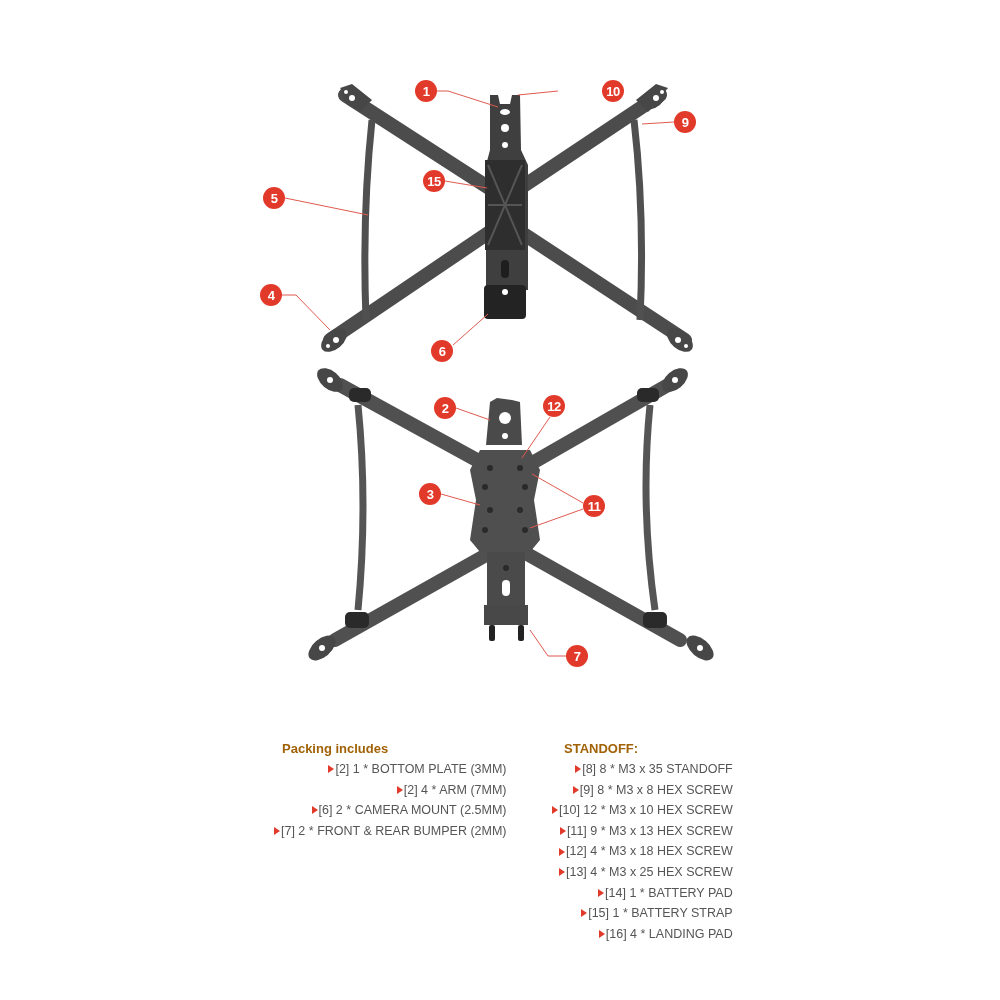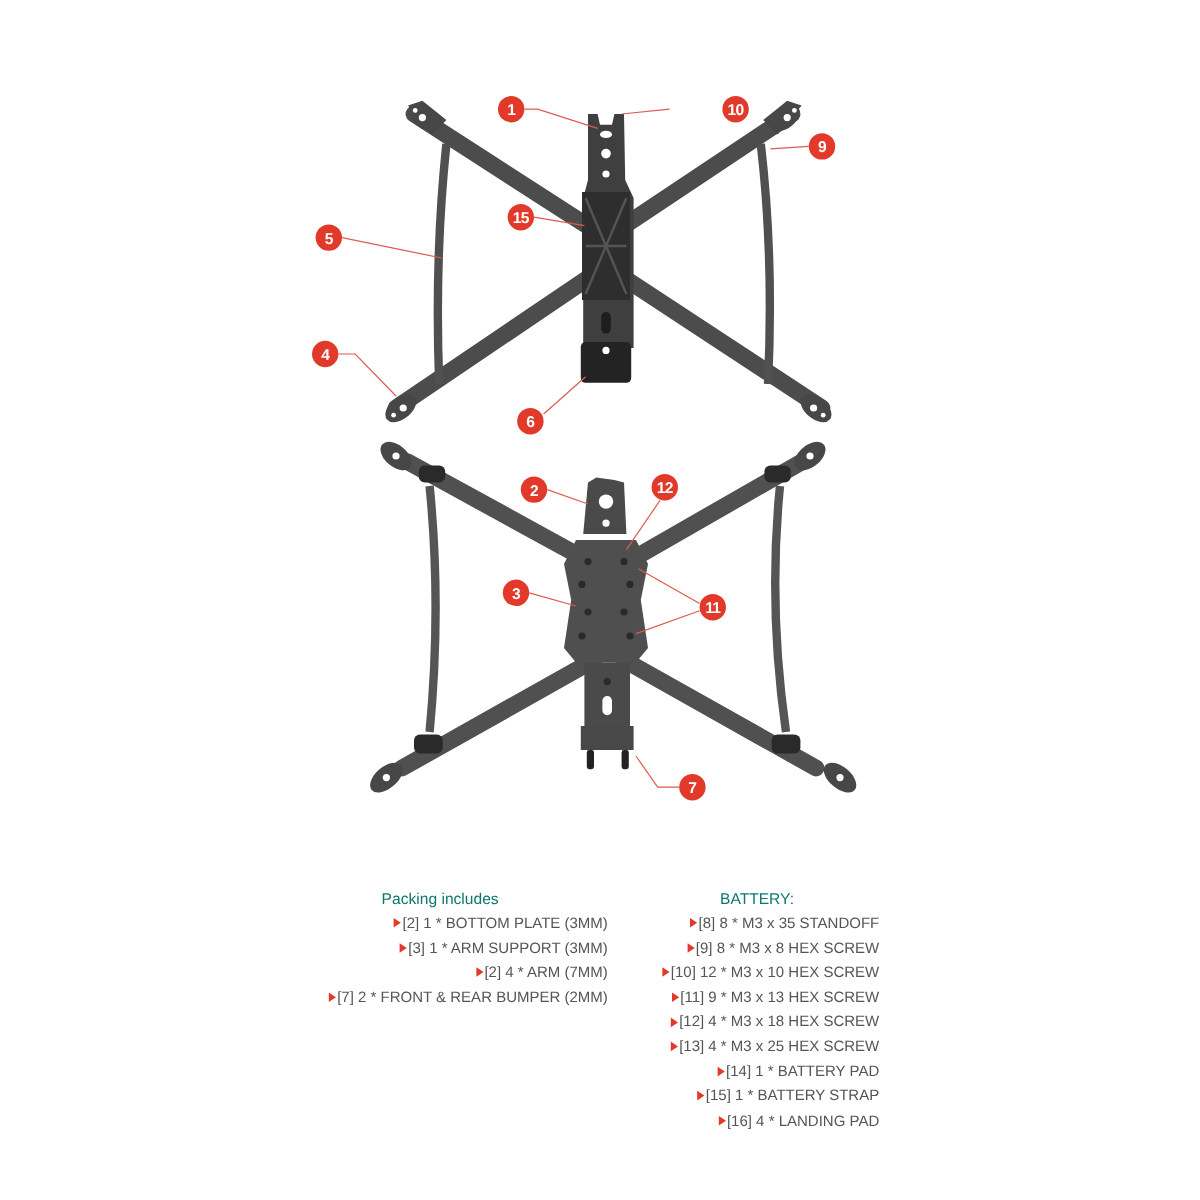--- a/index.html
+++ b/index.html
@@ -7,21 +7,21 @@
          font-family:"DejaVu Sans", "Liberation Sans", sans-serif; }
   .diagram { position:absolute; left:0; top:0; width:1000px; height:720px; }
   .callout { position:absolute; width:22px; height:22px; border-radius:50%;
              background:#e23a2a; color:#ffffff; font-size:13px; font-weight:bold;
              display:flex; align-items:center; justify-content:center;
              transform:translate(-50%,-50%);
              font-family:"Liberation Sans", sans-serif; letter-spacing:-0.5px; }
   .list { position:absolute; font-family:"Liberation Sans", sans-serif; font-size:12.5px; color:#555; }
   .list-left { left:274px; top:738px; }
   .list-right { left:552px; top:738px; }
-  .heading { font-weight:normal; color:#0f766e; font-size:13px; height:21px; line-height:21px;margin-left:36px; }
+  .heading { font-weight:bold; color:#a16207; font-size:13px; height:21px; line-height:21px; }
   .list-left .heading { padding-left:8px; }
   .list-right .heading { padding-left:12px; }
   .item { height:20.6px; line-height:20.6px; display:flex; align-items:center; white-space:nowrap;justify-content:flex-end; }
   .arrow { width:0; height:0; border-top:4px solid transparent; border-bottom:4px solid transparent;
            border-left:6px solid #e23a2a; margin-right:1px; display:inline-block; }
 </style>
 </head>
 <body>
 
 <svg class="diagram" width="1000" height="720" viewBox="0 0 1000 720">
@@ -154,34 +154,34 @@
 <div class="callout" style="left:577px;top:656px;">7</div>
 
 <div class="list list-left">
   <div class="heading">Packing includes</div>
   <div class="item">
       <span class="arrow"></span>
       <span>[2] 1 * BOTTOM PLATE (3MM)</span>
     </div>
   <div class="item">
       <span class="arrow"></span>
-      <span>[3] 1 * ARM SUPPORT (3MM)</span>
-    </div>
-  <div class="item">
-      <span class="arrow"></span>
       <span>[2] 4 * ARM (7MM)</span>
     </div>
   <div class="item">
       <span class="arrow"></span>
+      <span>[6] 2 * CAMERA MOUNT (2.5MM)</span>
+    </div>
+  <div class="item">
+      <span class="arrow"></span>
       <span>[7] 2 * FRONT &amp; REAR BUMPER (2MM)</span>
     </div>
 </div>
 
 <div class="list list-right">
-  <div class="heading">BATTERY:</div>
+  <div class="heading">STANDOFF:</div>
   <div class="item">
       <span class="arrow"></span>
       <span>[8] 8 * M3 x 35 STANDOFF</span>
     </div>
   <div class="item">
       <span class="arrow"></span>
       <span>[9] 8 * M3 x 8 HEX SCREW</span>
     </div>
   <div class="item">
       <span class="arrow"></span>

